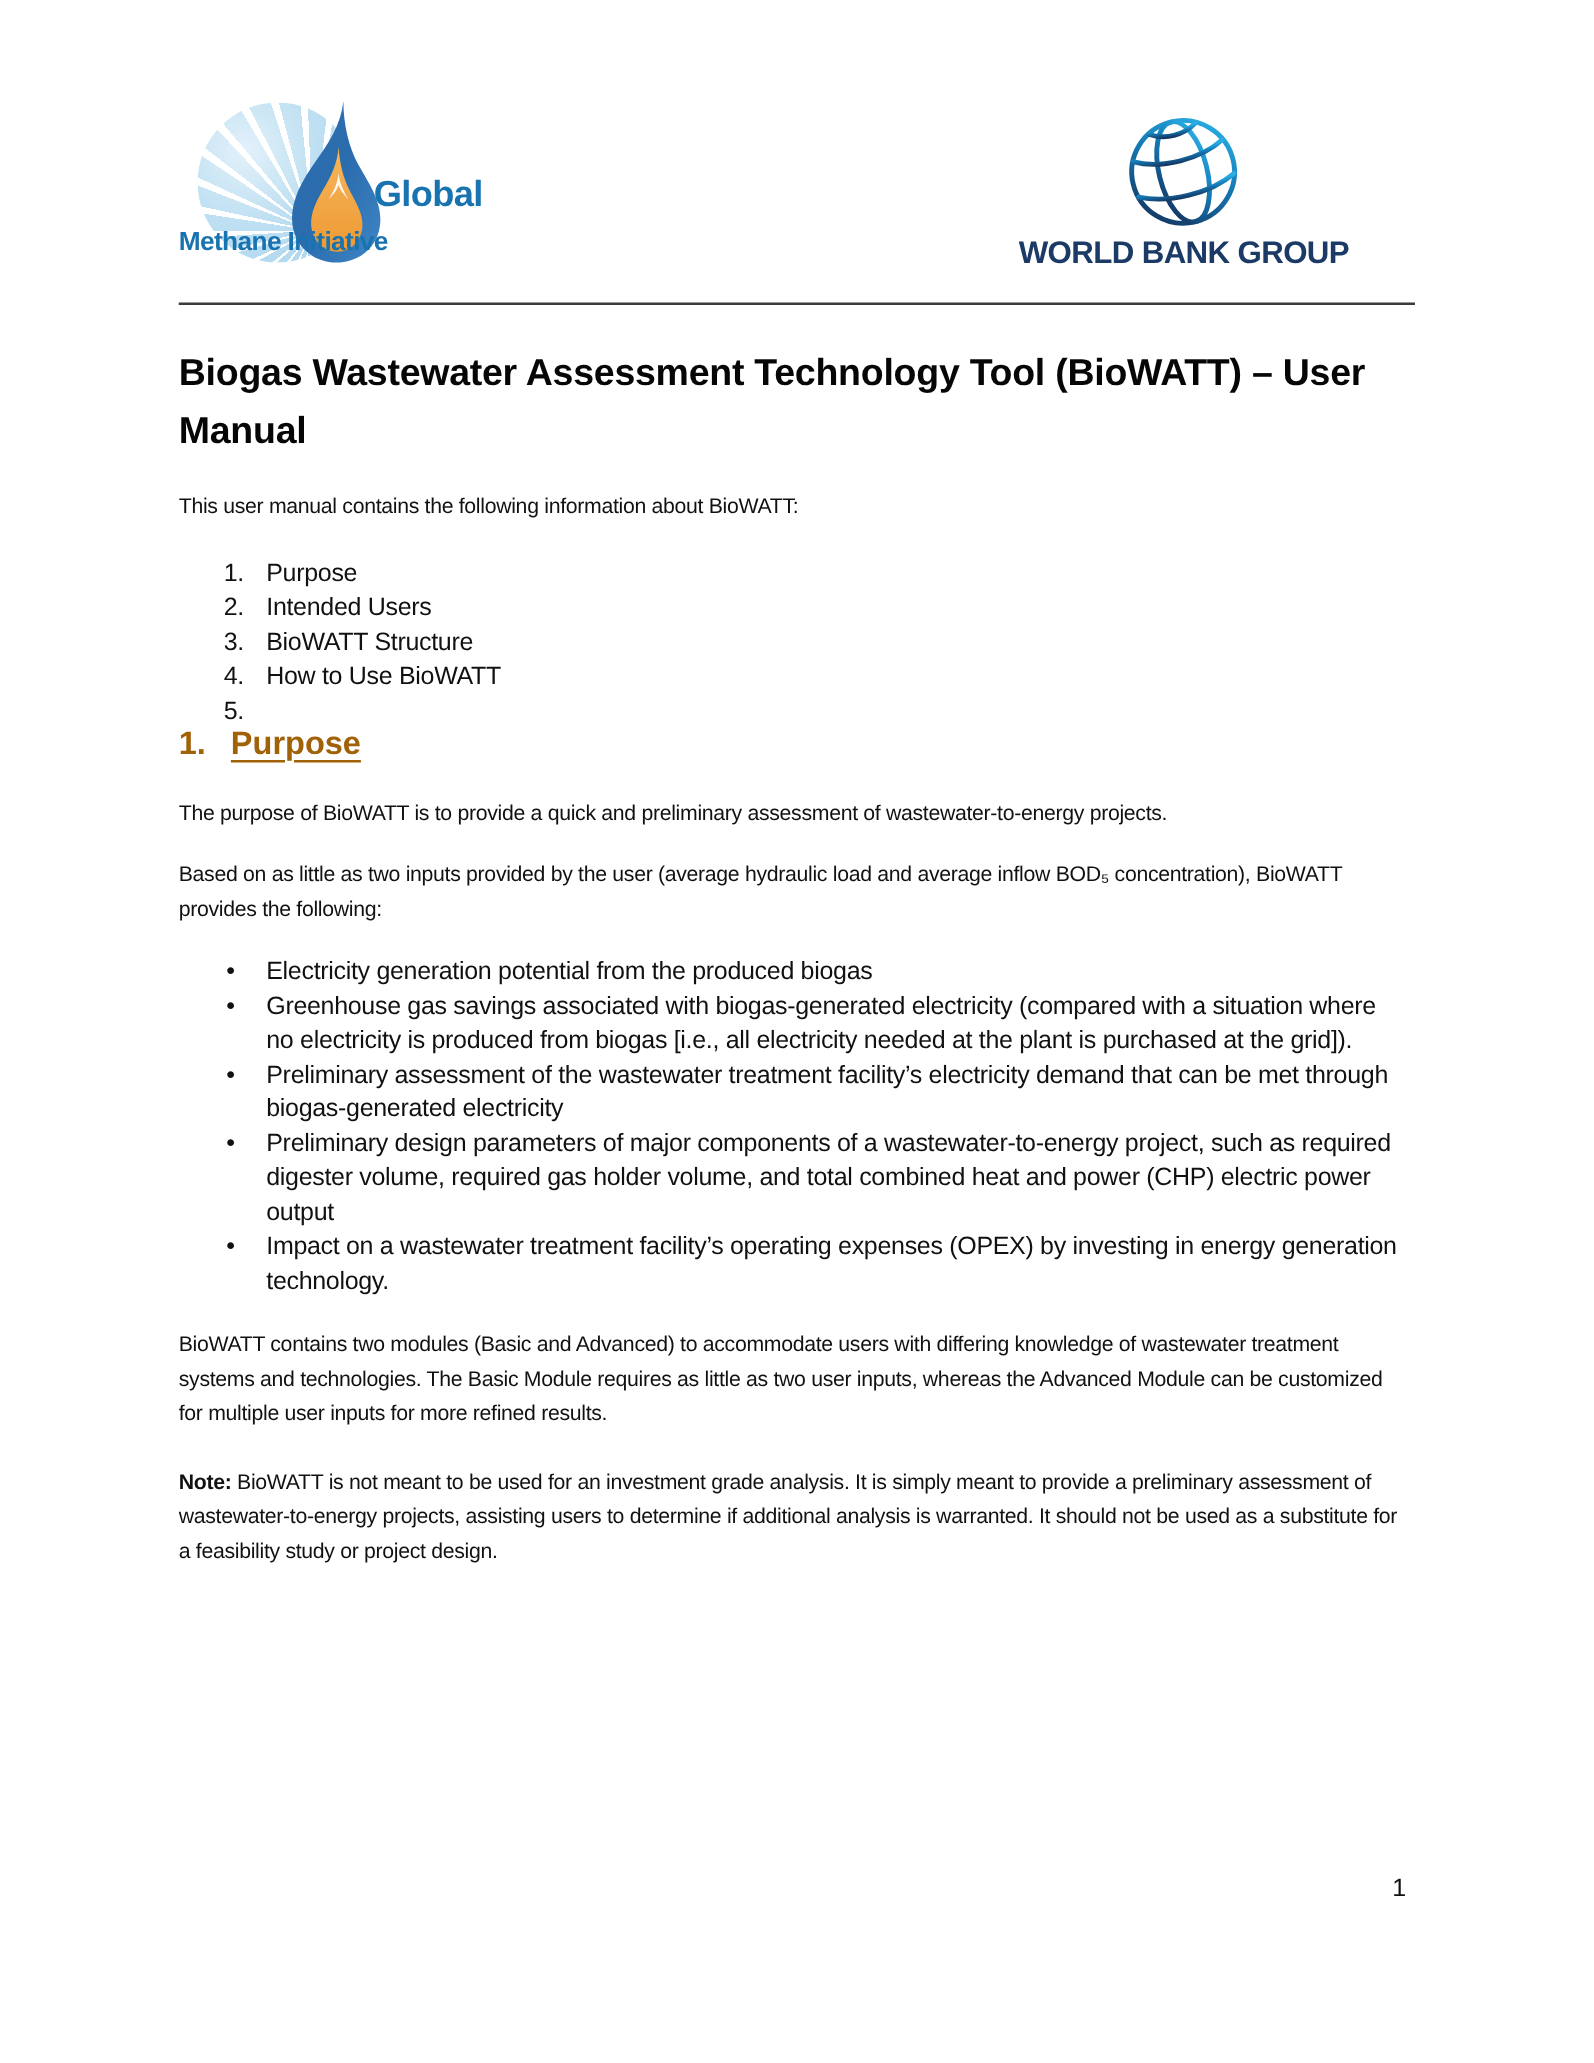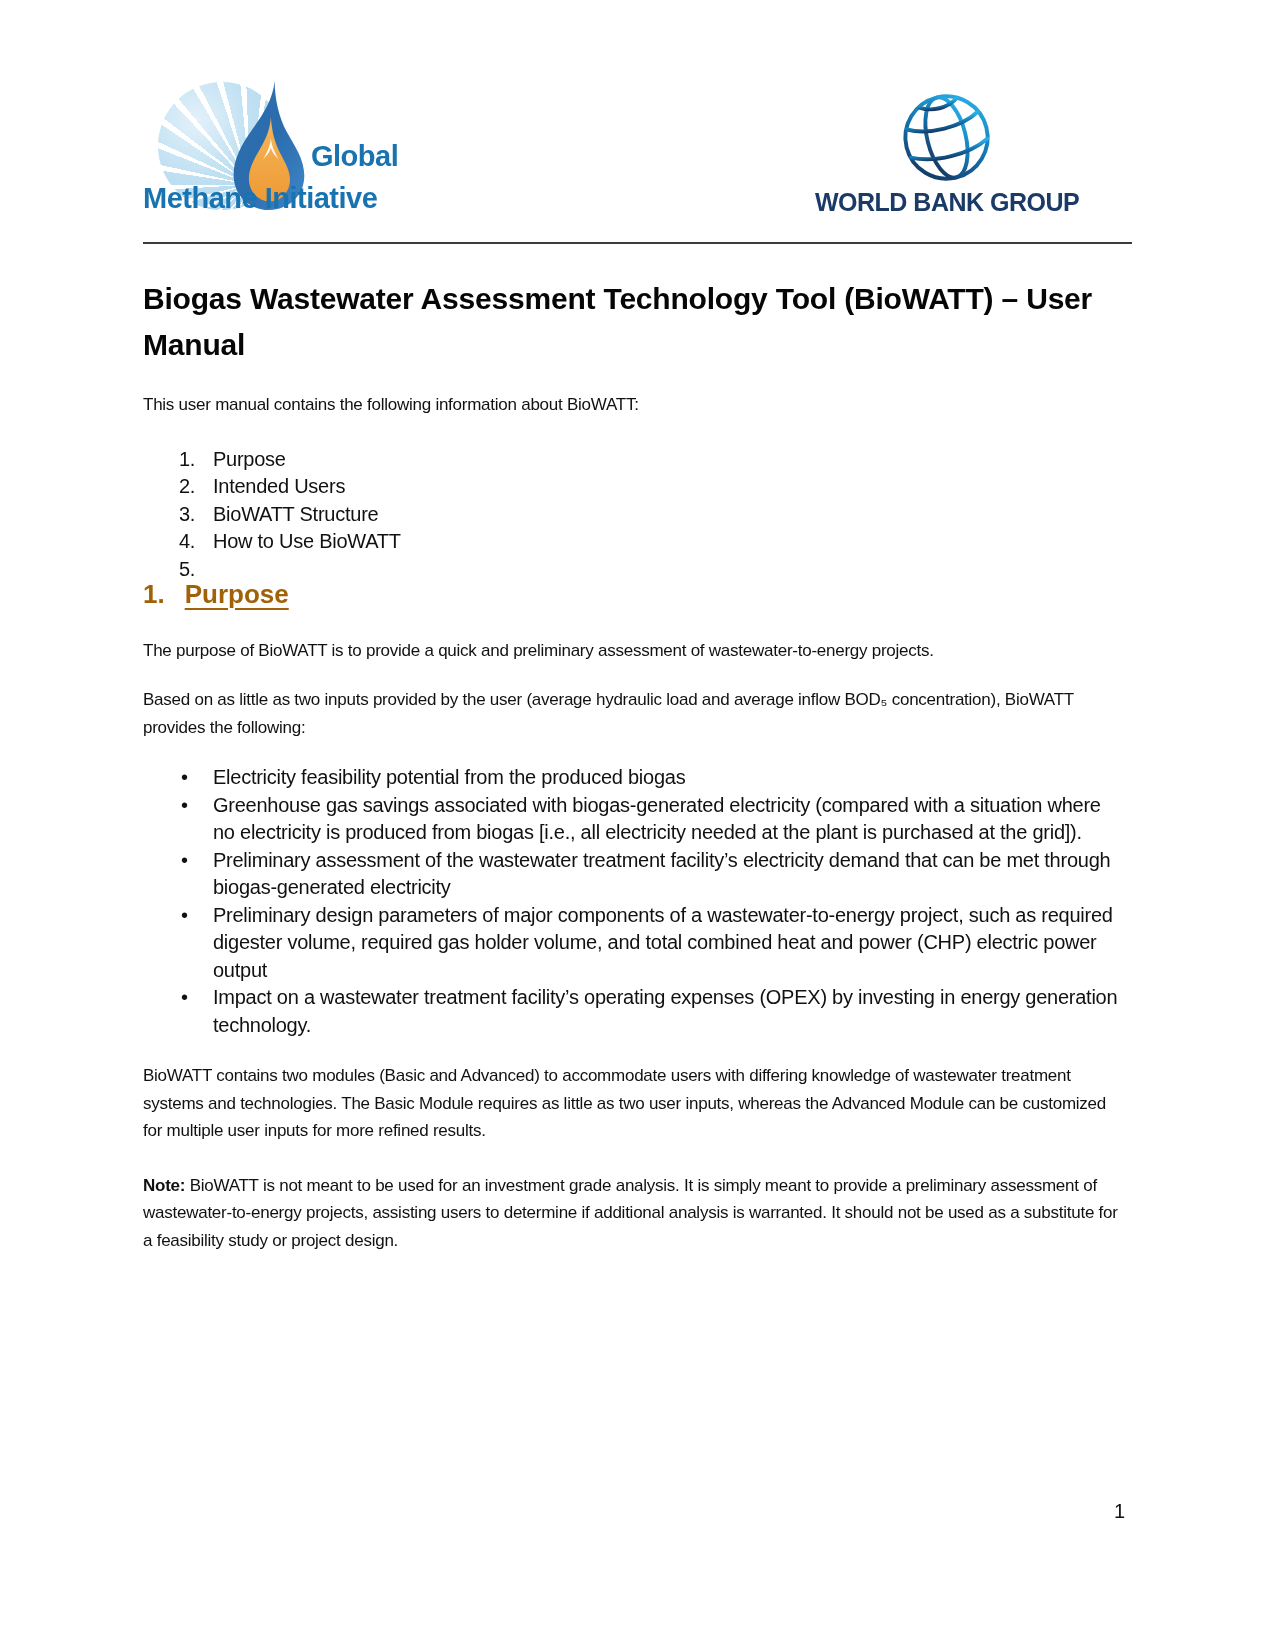--- a/index.html
+++ b/index.html
@@ -18,26 +18,26 @@
 
   .gmi-logo { position:relative; width:280px; height:144px; flex:0 0 auto; }
   .gmi-disc {
     position:absolute; left:15px; top:4px; width:128px; height:128px; border-radius:50%;
     background:
       repeating-conic-gradient(from 115deg at 72% 80%, #ffffff 0deg 3.4deg, rgba(255,255,255,0) 3.4deg 12.6deg),
       radial-gradient(circle at 30% 30%, #e3f1fa 0%, #bfe0f2 45%, var(--gmi_ray_blue,#a9d4ee) 100%);
   }
   .gmi-flame { position:absolute; left:82px; top:-2px; width:86px; height:140px; }
   .gmi-word-1 {
-    position:absolute; left:168px; top:62px;
+    position:absolute; left:156px; top:62px;
     font-size:29px; font-weight:bold; color:var(--gmi_blue,#1873B0); white-space:nowrap; letter-spacing:-0.5px;
   }
   .gmi-word-2 {
     position:absolute; left:0px; top:104px;
-    font-size:29px; font-weight:bold; color:var(--gmi_blue,#1873B0); white-space:nowrap; letter-spacing:-0.5px;
+    font-size:21px; font-weight:bold; color:var(--gmi_blue,#1873B0); white-space:nowrap; letter-spacing:-0.5px;
   }
 
   .wb-logo { width:262px; margin-right:55px; padding-top:12px; text-align:center; flex:0 0 auto; }
   .wb-globe { width:95px; height:95px; display:block; margin:0 auto; }
   .wb-text {
     margin-top:3px; font-size:25px; font-weight:bold; letter-spacing:-0.5px;
     color:var(--wb_navy,#1B3B66); white-space:nowrap;
   }
 
   .rule { border:none; border-top:2px solid var(--rule,#3b3b3b); margin-top:20px; }
@@ -137,21 +137,21 @@
     </ol>
 
     <h2 class="sec-heading">
       <span class="sec-num">1.</span><span class="sec-label">Purpose</span>
     </h2>
 
     <p class="para p1">The purpose of BioWATT is to provide a quick and preliminary assessment of wastewater-to-energy projects.</p>
     <p class="para p2">Based on as little as two inputs provided by the user (average hydraulic load and average inflow BOD₅ concentration), BioWATT provides the following:</p>
 
     <ul class="bullets">
-      <li>Electricity feasibility potential from the produced biogas</li>
+      <li>Electricity generation potential from the produced biogas</li>
       <li>Greenhouse gas savings associated with biogas-generated electricity (compared with a situation where no electricity is produced from biogas [i.e., all electricity needed at the plant is purchased at the grid]).</li>
       <li>Preliminary assessment of the wastewater treatment facility’s electricity demand that can be met through biogas-generated electricity</li>
       <li>Preliminary design parameters of major components of a wastewater-to-energy project, such as required digester volume, required gas holder volume, and total combined heat and power (CHP) electric power output</li>
       <li>Impact on a wastewater treatment facility’s operating expenses (OPEX) by investing in energy generation technology.</li>
     </ul>
 
     <p class="para p3">BioWATT contains two modules (Basic and Advanced) to accommodate users with differing knowledge of wastewater treatment systems and technologies. The Basic Module requires as little as two user inputs, whereas the Advanced Module can be customized for multiple user inputs for more refined results.</p>
 
     <p class="para note">
       <span class="note-label">Note:</span><span> BioWATT is not meant to be used for an investment grade analysis. It is simply meant to provide a preliminary assessment of wastewater-to-energy projects, assisting users to determine if additional analysis is warranted. It should not be used as a substitute for a feasibility study or project design.</span>

